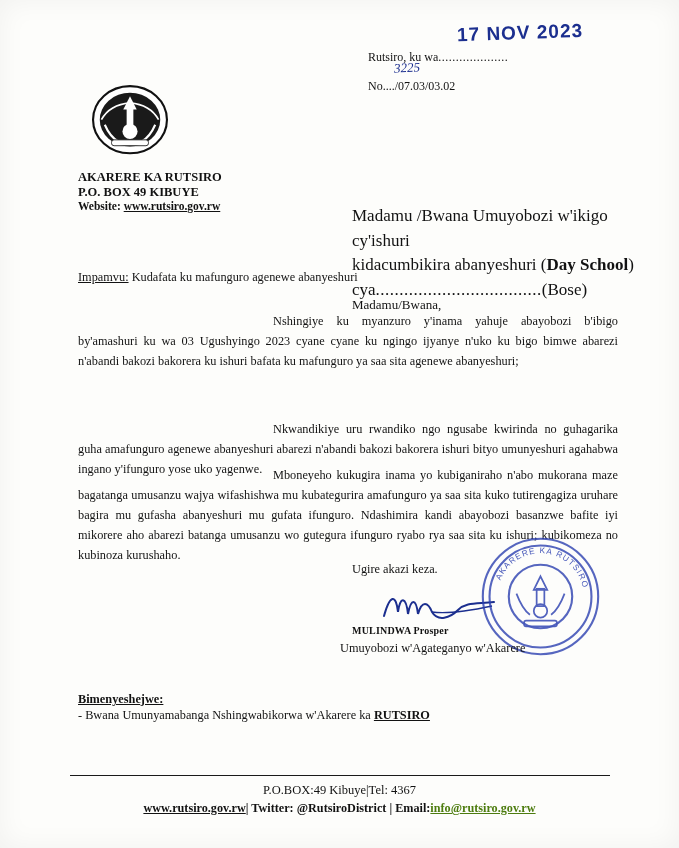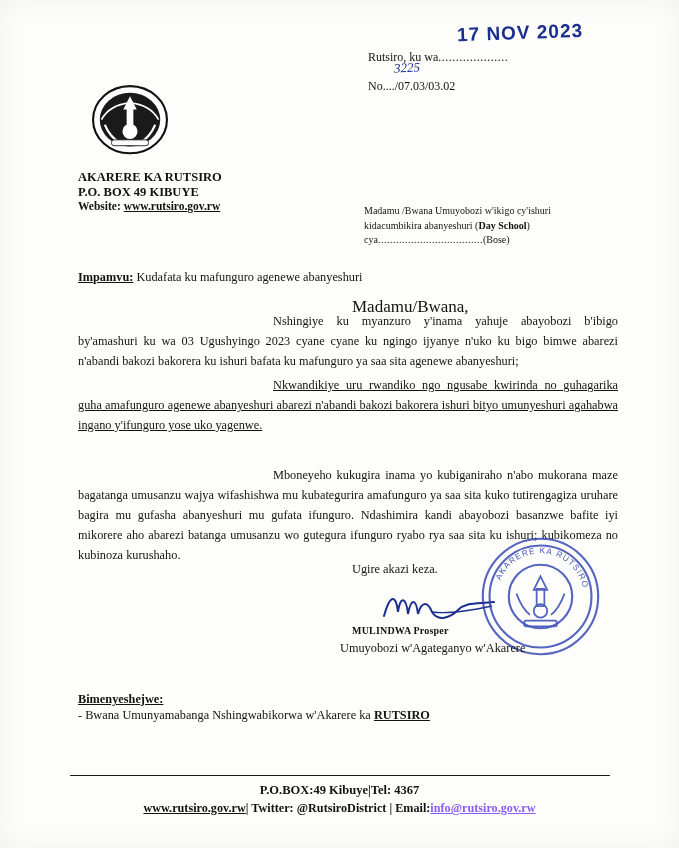--- a/index.html
+++ b/index.html
@@ -100,62 +100,62 @@
     font-family: "Liberation Serif", serif;
     font-size: 13px;
     color: #1c2f8f;
     font-style: italic;
     transform: rotate(-3deg);
   }
 
   
   .addressee {
     position: absolute;
-    left: 364px;
+    left: 352px;
     top: 204px;
     width: 290px;
-    font-size: 10px;
+    font-size: 17px;
     line-height: 1.45;
   }
   .addressee b { font-weight: bold; }
 
   
   .subject {
     position: absolute;
     left: 78px;
     top: 270px;
     width: 540px;
     font-size: 12.3px;
   }
   .subject .lbl {
-    font-weight: bold;
+    font-weight: normal;
     text-decoration: underline;
     text-align: right;
   }
 
   
   .salut {
     position: absolute;
     left: 352px;
     top: 297px;
-    font-size: 17px;
+    font-size: 13px;
   }
   .body-block {
     position: absolute;
     left: 78px;
     width: 540px;
     font-size: 12.3px;
     line-height: 1.62;
     text-align: justify;
   }
   .body-block p { margin: 0 0 11px 0; text-indent: 0; }
   .body-block p.ind { text-indent: 195px; }
 
   #para-1 { top: 312px; }
-  #para-2 { top: 376px; text-decoration: underline; }
+  #para-2 { top: 420px; }
   #para-3 { top: 466px; }
 
   .closing {
     position: absolute;
     left: 352px;
     top: 562px;
     font-size: 12.3px;
   }
 
   
@@ -215,33 +215,33 @@
     width: 540px;
     border-top: 1.4px solid #1a1a1a;
   }
   .footer-line1 {
     position: absolute;
     left: 0;
     top: 783px;
     width: 679px;
     text-align: center;
     font-size: 12.5px;
-    font-weight: bold;
+    font-weight: normal;
   }
   .footer-line2 {
     position: absolute;
     left: 0;
     top: 801px;
     width: 679px;
     text-align: center;
     font-size: 12.2px;
     font-weight: bold;
   }
   .footer-line2 .u { text-decoration: underline; }
-  .footer-line2 .em { text-decoration: underline; color: #8b5cf6; }
+  .footer-line2 .em { text-decoration: underline; color: #4d7c0f; }
 
   .edge-shadow {
     position: absolute;
     left: 0; top: 0; right: 0; bottom: 0;
     pointer-events: none;
     box-shadow: inset 0 0 28px rgba(0,0,0,0.05);
   }
 </style>
 </head>
 <body>

